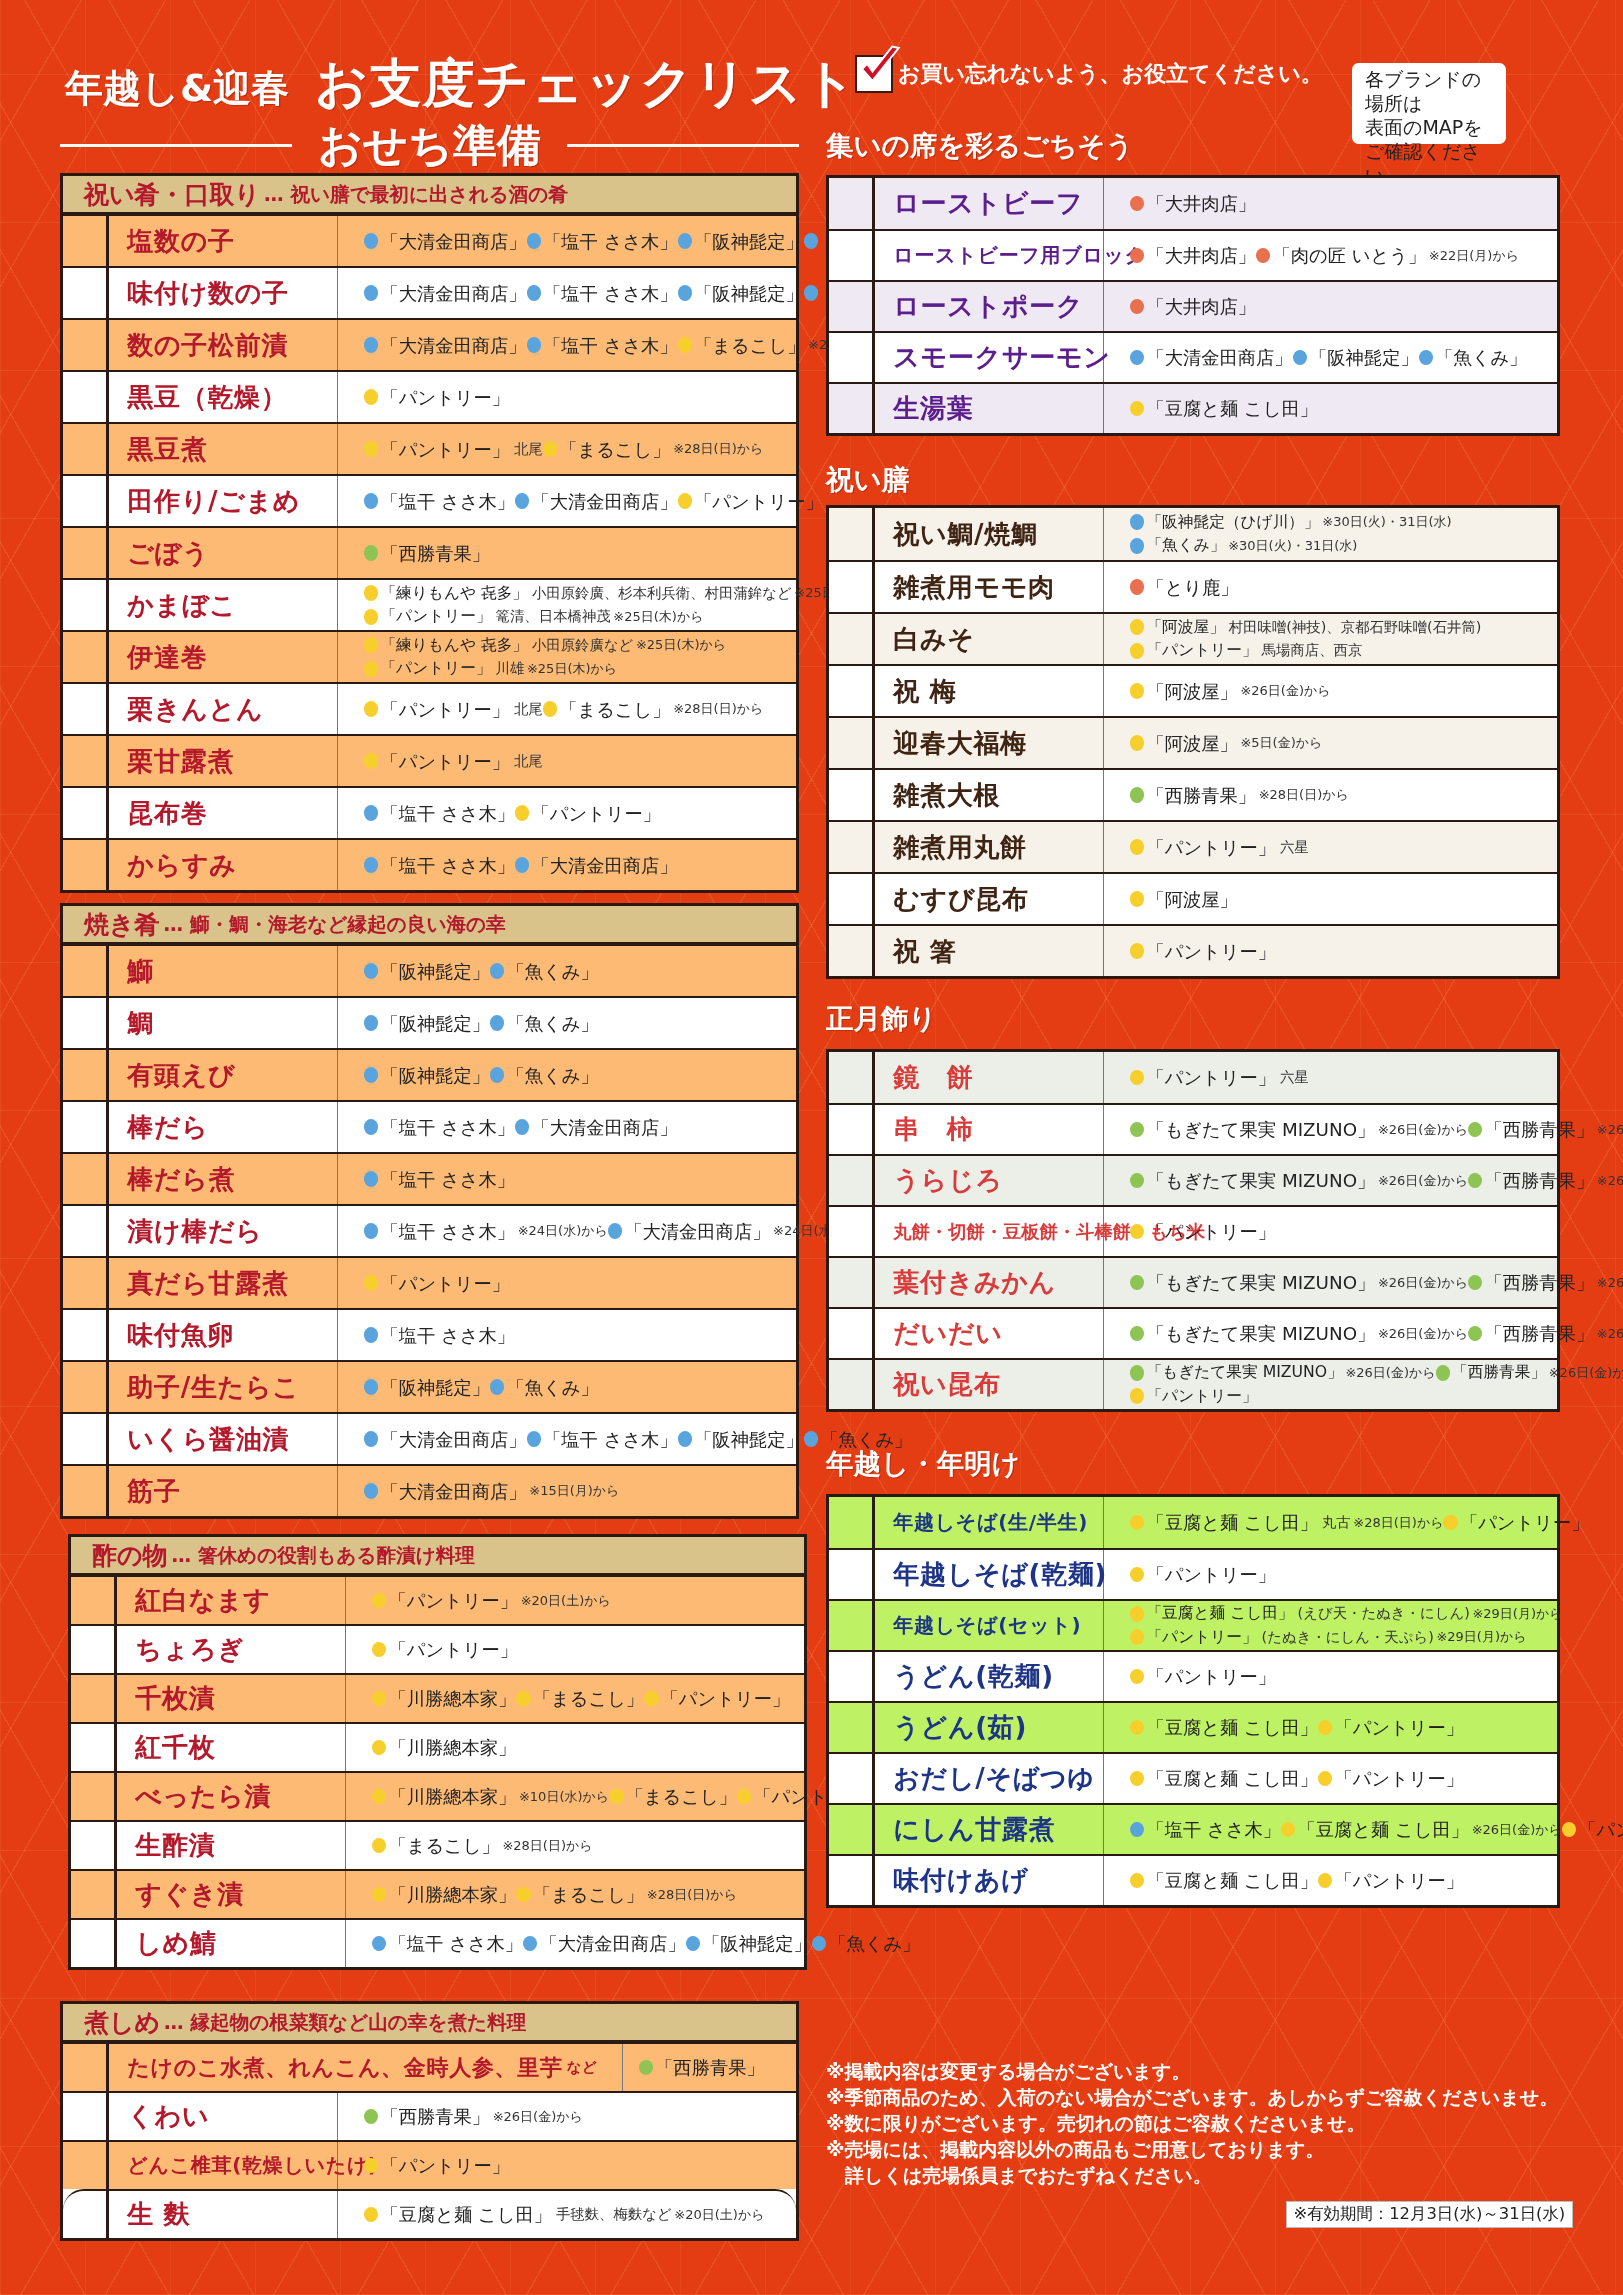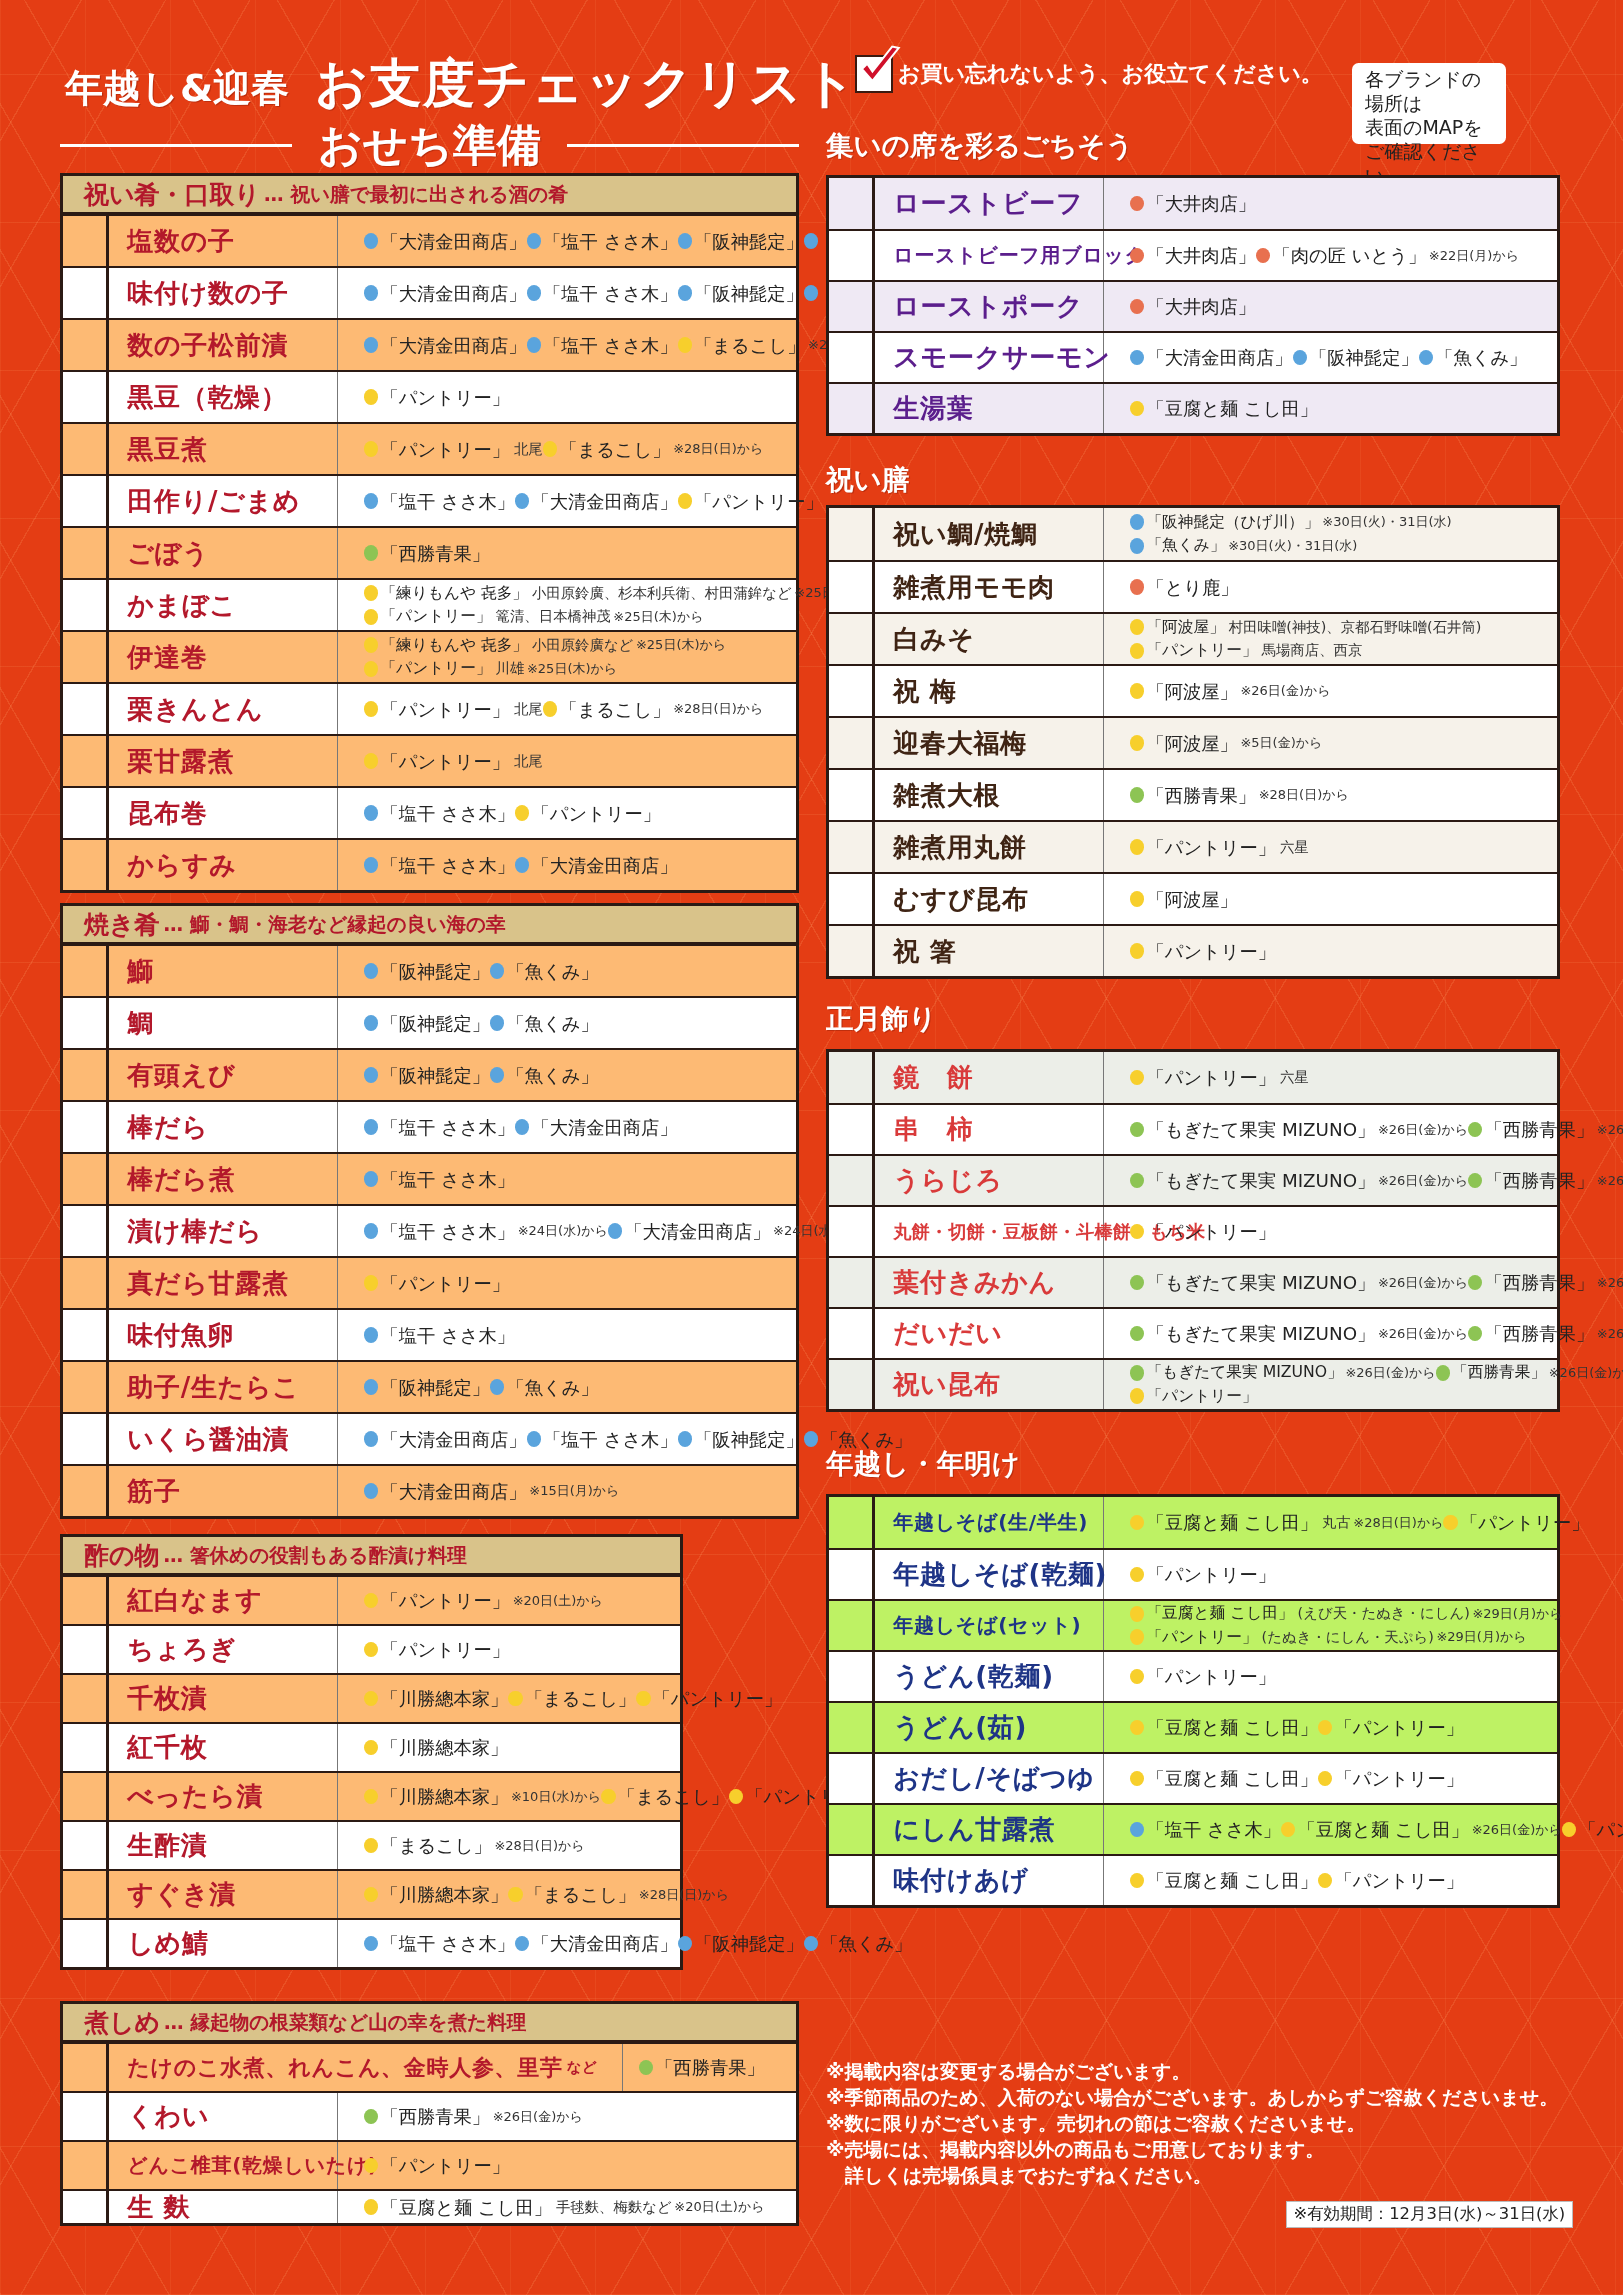--- a/index.html
+++ b/index.html
@@ -399,21 +399,21 @@
       <div class="nm">筋子</div>
       <div class="sh">
         <div class="line">
           <span class="dot" style="background: rgb(90, 164, 221);"></span>
           <span class="store">「大清金田商店」</span>
           <span class="note">※15日(月)から</span>
         </div>
       </div>
     </div>
   </div>
-<div class="tbl left" id="t2" style="left:60px;top:1534px;width:623px">
+<div class="tbl left" id="t2" style="left:68px;top:1534px;width:739px">
     <div class="hdr">
       <span class="hm">酢の物</span>
       <span class="hs">… 箸休めの役割もある酢漬け料理</span>
     </div>
     <div class="row alt" style="height: 49px;">
       <div class="cb"></div>
       <div class="nm">紅白なます</div>
       <div class="sh">
         <div class="line">
           <span class="dot" style="background: rgb(247, 207, 44);"></span>
@@ -541,21 +541,21 @@
     <div class="row alt" style="height: 49px;">
       <div class="cb"></div>
       <div class="nm" style="font-size: 20px;">どんこ椎茸(乾燥しいたけ)</div>
       <div class="sh">
         <div class="line">
           <span class="dot" style="background: rgb(247, 207, 44);"></span>
           <span class="store">「パントリー」</span>
         </div>
       </div>
     </div>
-    <div class="row" style="height: 34px;">
+    <div class="row" style="height: 49px; border-radius: 21px;">
       <div class="cb"></div>
       <div class="nm">生 麩</div>
       <div class="sh">
         <div class="line">
           <span class="dot" style="background: rgb(247, 207, 44);"></span>
           <span class="store">「豆腐と麺 こし田」</span>
           <span class="sub">手毬麩、梅麩など</span>
           <span class="note">※20日(土)から</span>
         </div>
       </div>

